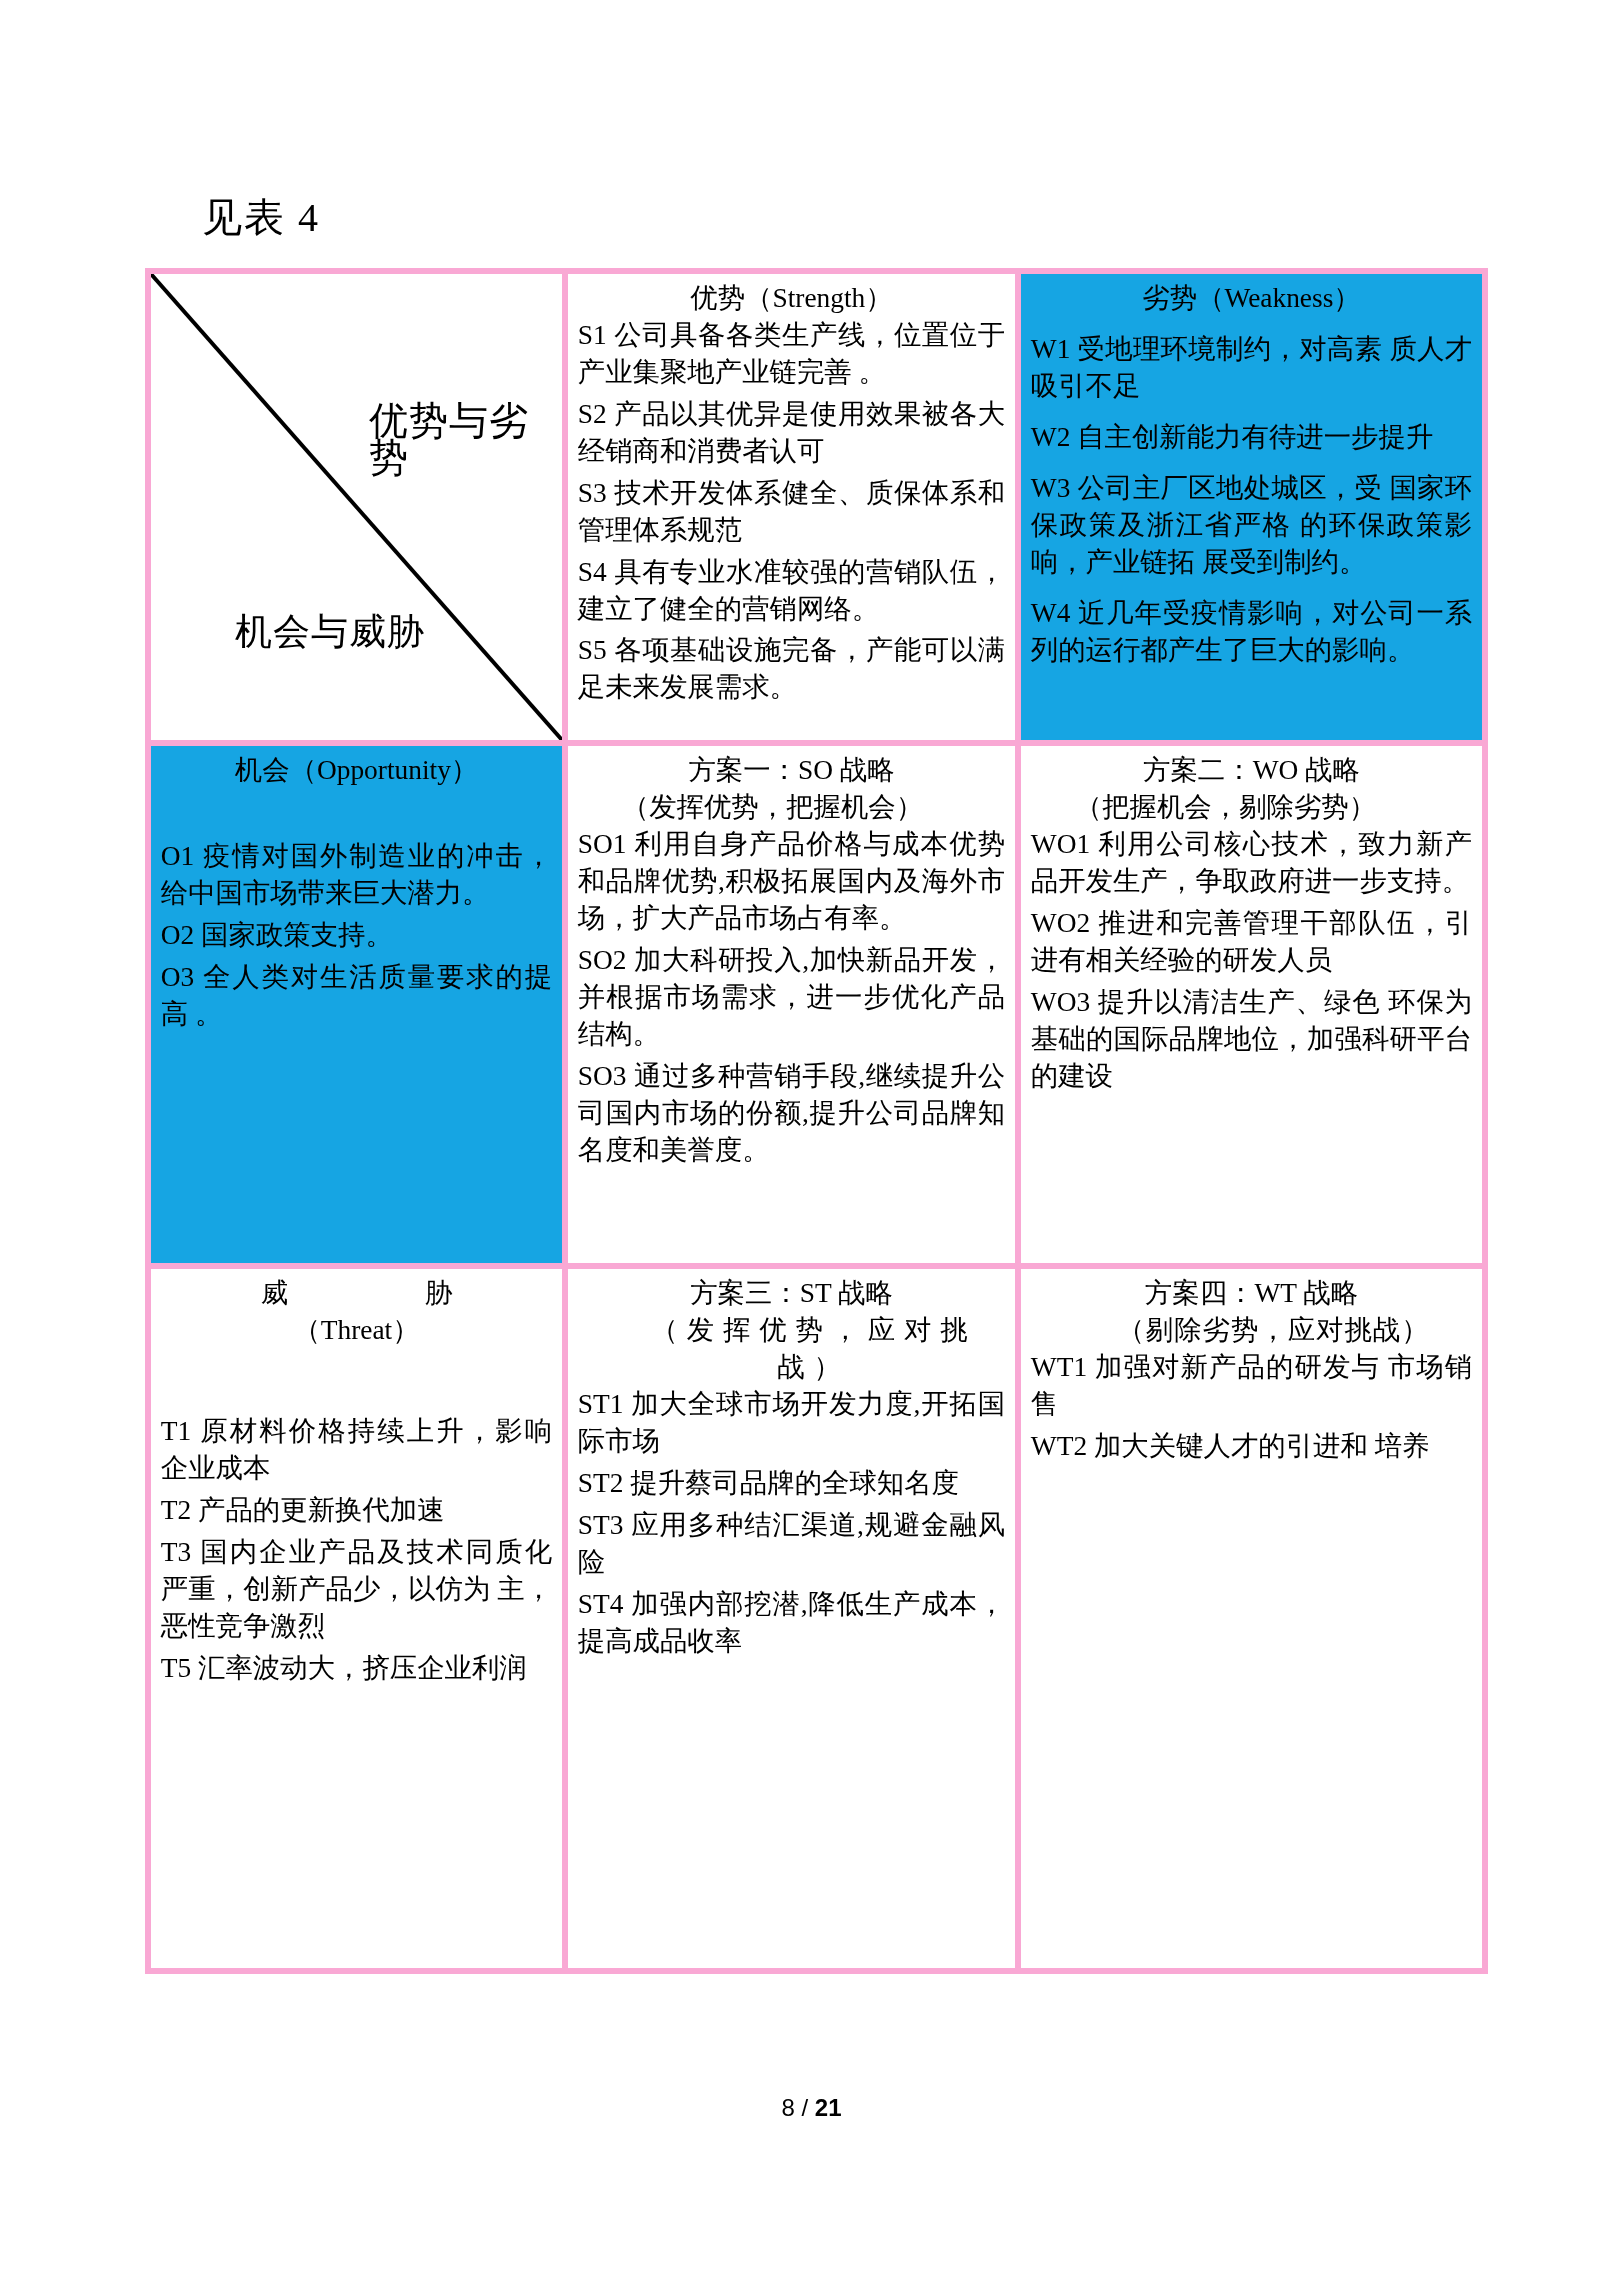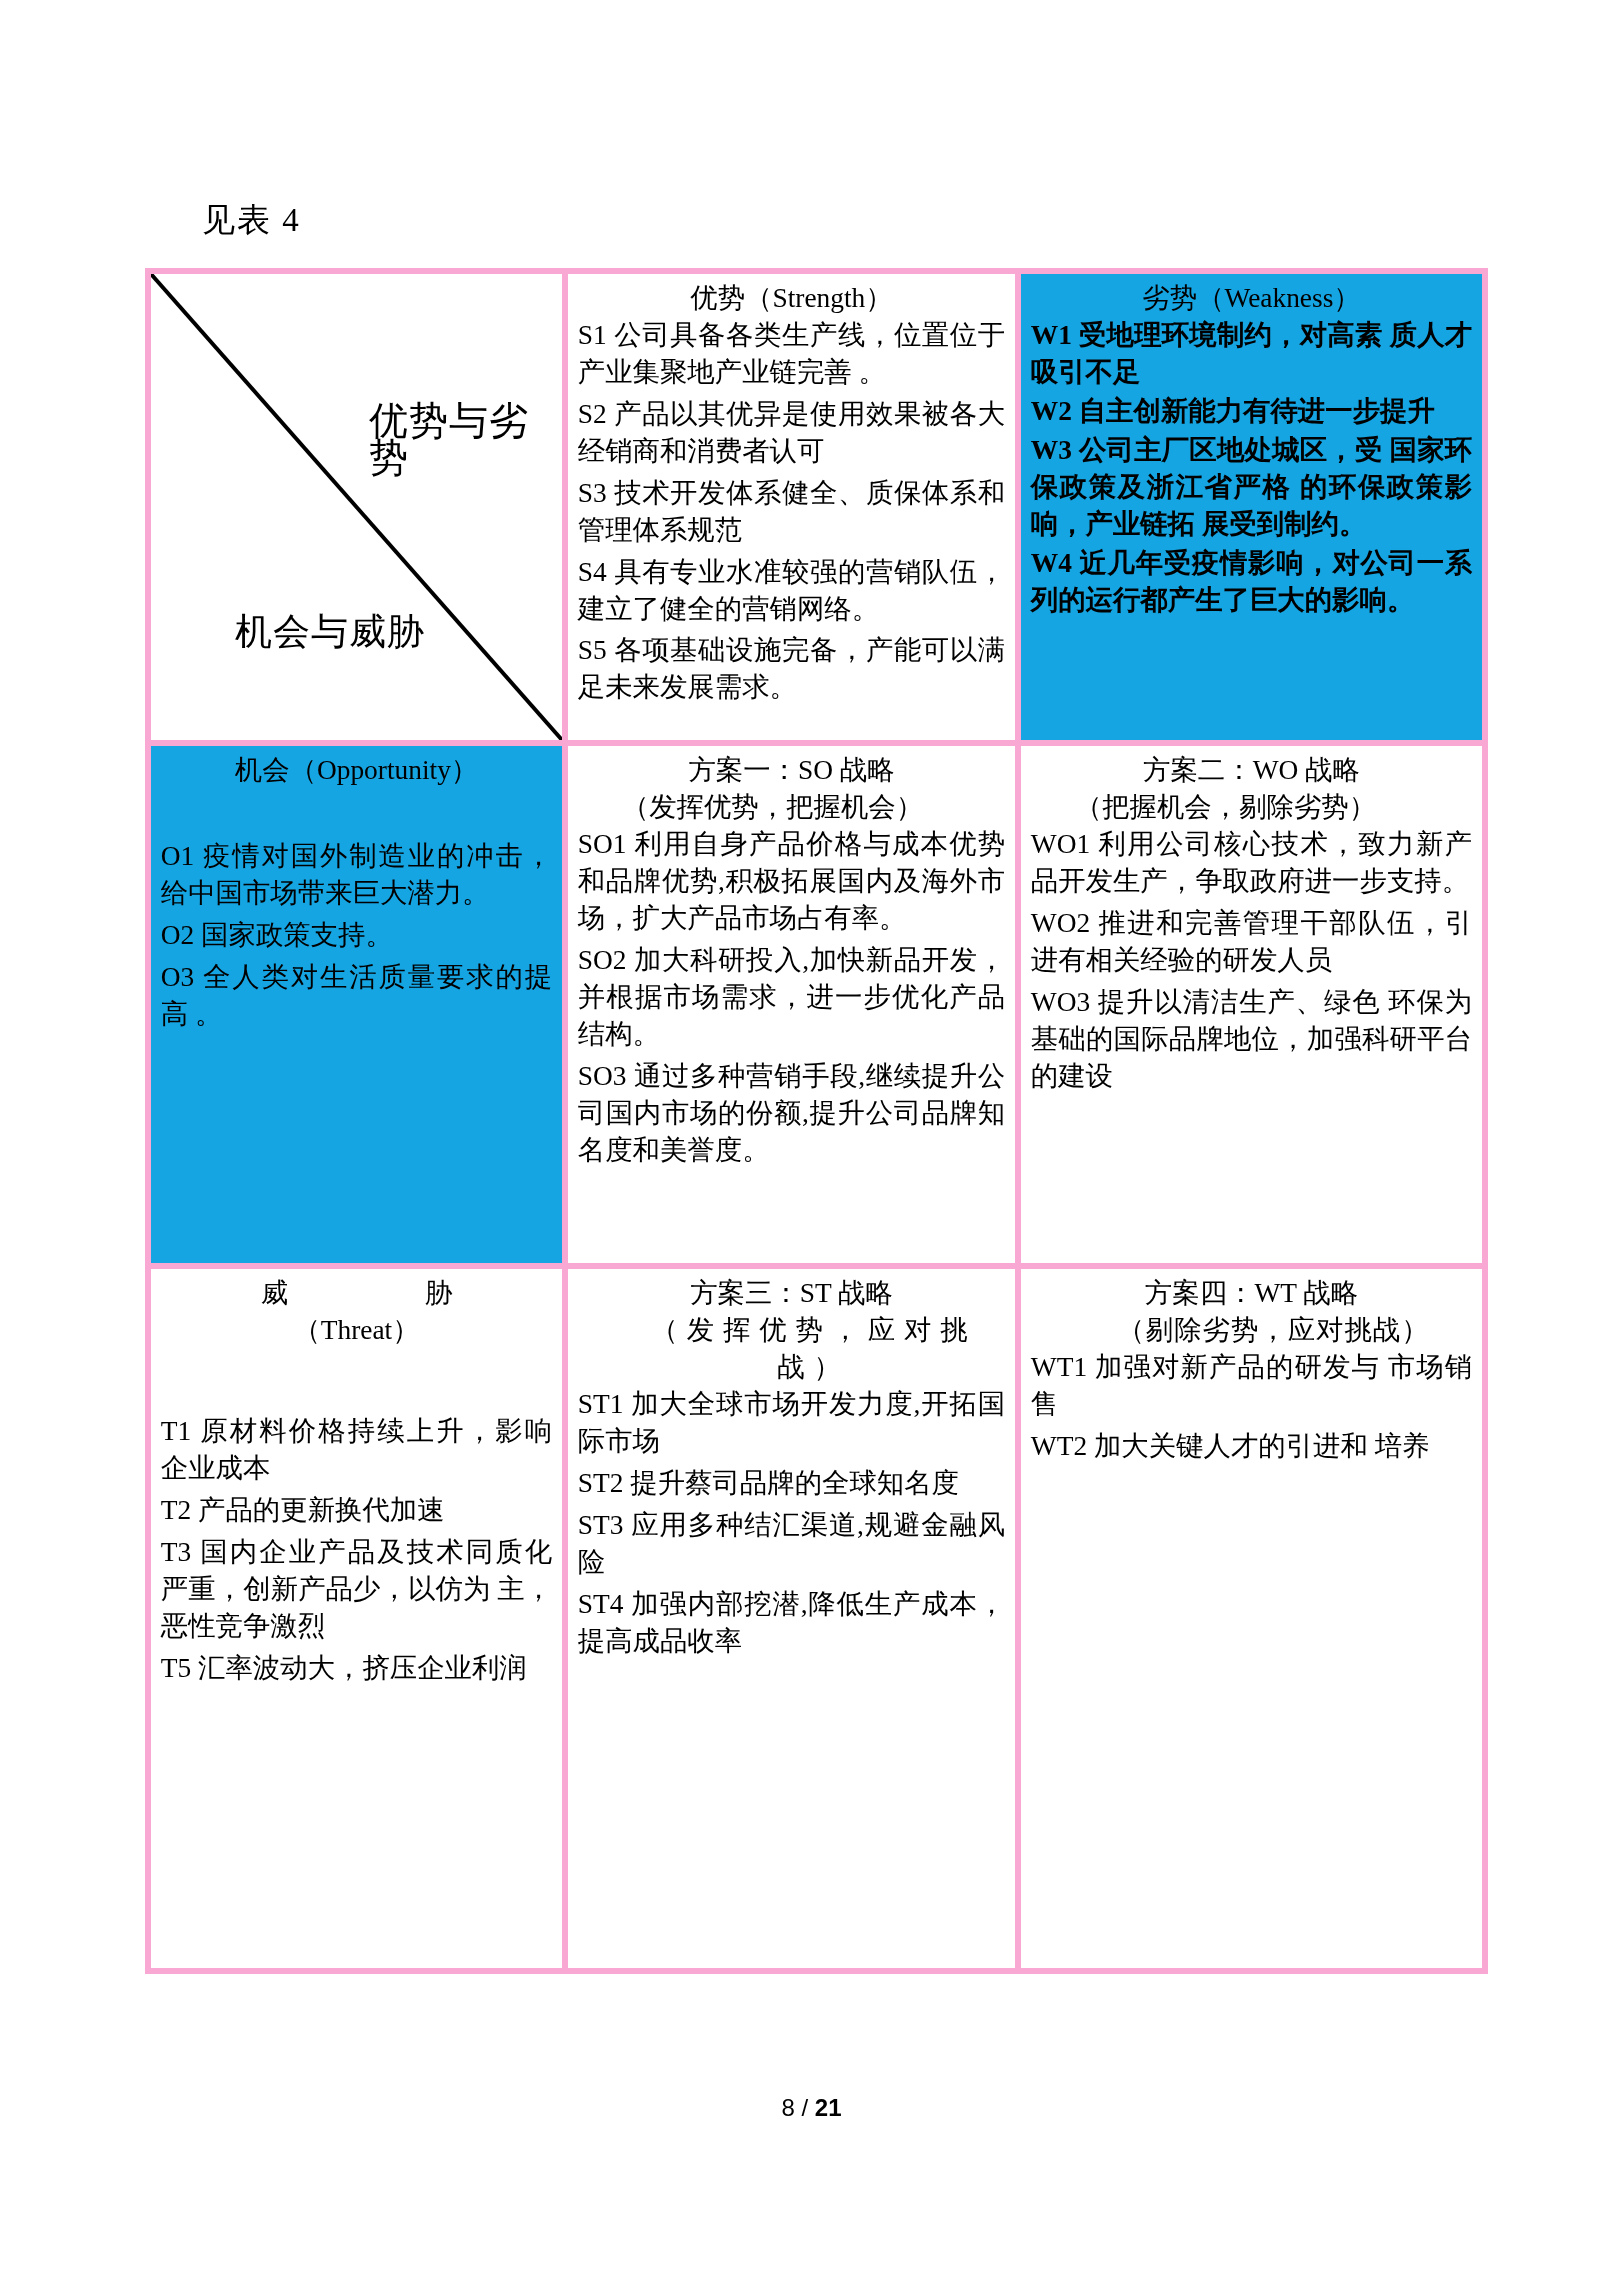--- a/index.html
+++ b/index.html
@@ -1,36 +1,36 @@
 <!DOCTYPE html>
 <html><head>
 <meta charset="utf-8">
 <style>
   html,body{margin:0;padding:0;}
   body{
     width:1623px;height:2293px;background:#ffffff;position:relative;
     font-family:"Liberation Serif","DejaVu Serif",serif;color:#000;
   }
   .doc-title{
-    position:absolute;left:202px;top:198px;font-size:33px;letter-spacing:2px;
+    position:absolute;left:202px;top:190px;font-size:40px;letter-spacing:2px;
   }
   table.swot{
     position:absolute;left:145px;top:268px;border-collapse:collapse;table-layout:fixed;
     border:2.9px solid #000;
   }
   table.swot td{
     border:6px solid #f9a8d4;vertical-align:top;padding:5.9px 9.8px 3.9px 9.8px;
     font-size:27.4px;line-height:37px;overflow:hidden;
   }
   .cell-header{text-align:center;}
   .subheader{text-align:left;margin-left:44px;}
   .subheader.spread{text-align:center;letter-spacing:8.8px;}
   .subheader.centered{text-align:center;letter-spacing:1px;}
   .items .item{text-align:justify;margin:0 0 4.9px 0;}
-  .items.tight .item{margin:0 0 2px 0;font-weight:bold;}
+  .items.tight .item{margin:14px 0 2px 0;}
   .spacer50{height:49px;}
   .spacer65{height:64px;}
   
   td.corner{position:relative;padding:0;}
   td.corner svg{position:absolute;left:0;top:0;width:100%;height:100%;display:block;}
   .corner-top{position:absolute;left:218px;top:132px;font-size:39px;letter-spacing:1px;font-family:Liberation Mono, monospace;}
   .corner-bottom{position:absolute;left:84px;top:339px;font-size:37px;letter-spacing:1px;}
   .page-footer{
     position:absolute;left:0;top:2094px;width:100%;text-align:center;
     font-family:"Liberation Sans","DejaVu Sans",sans-serif;font-size:24px;

